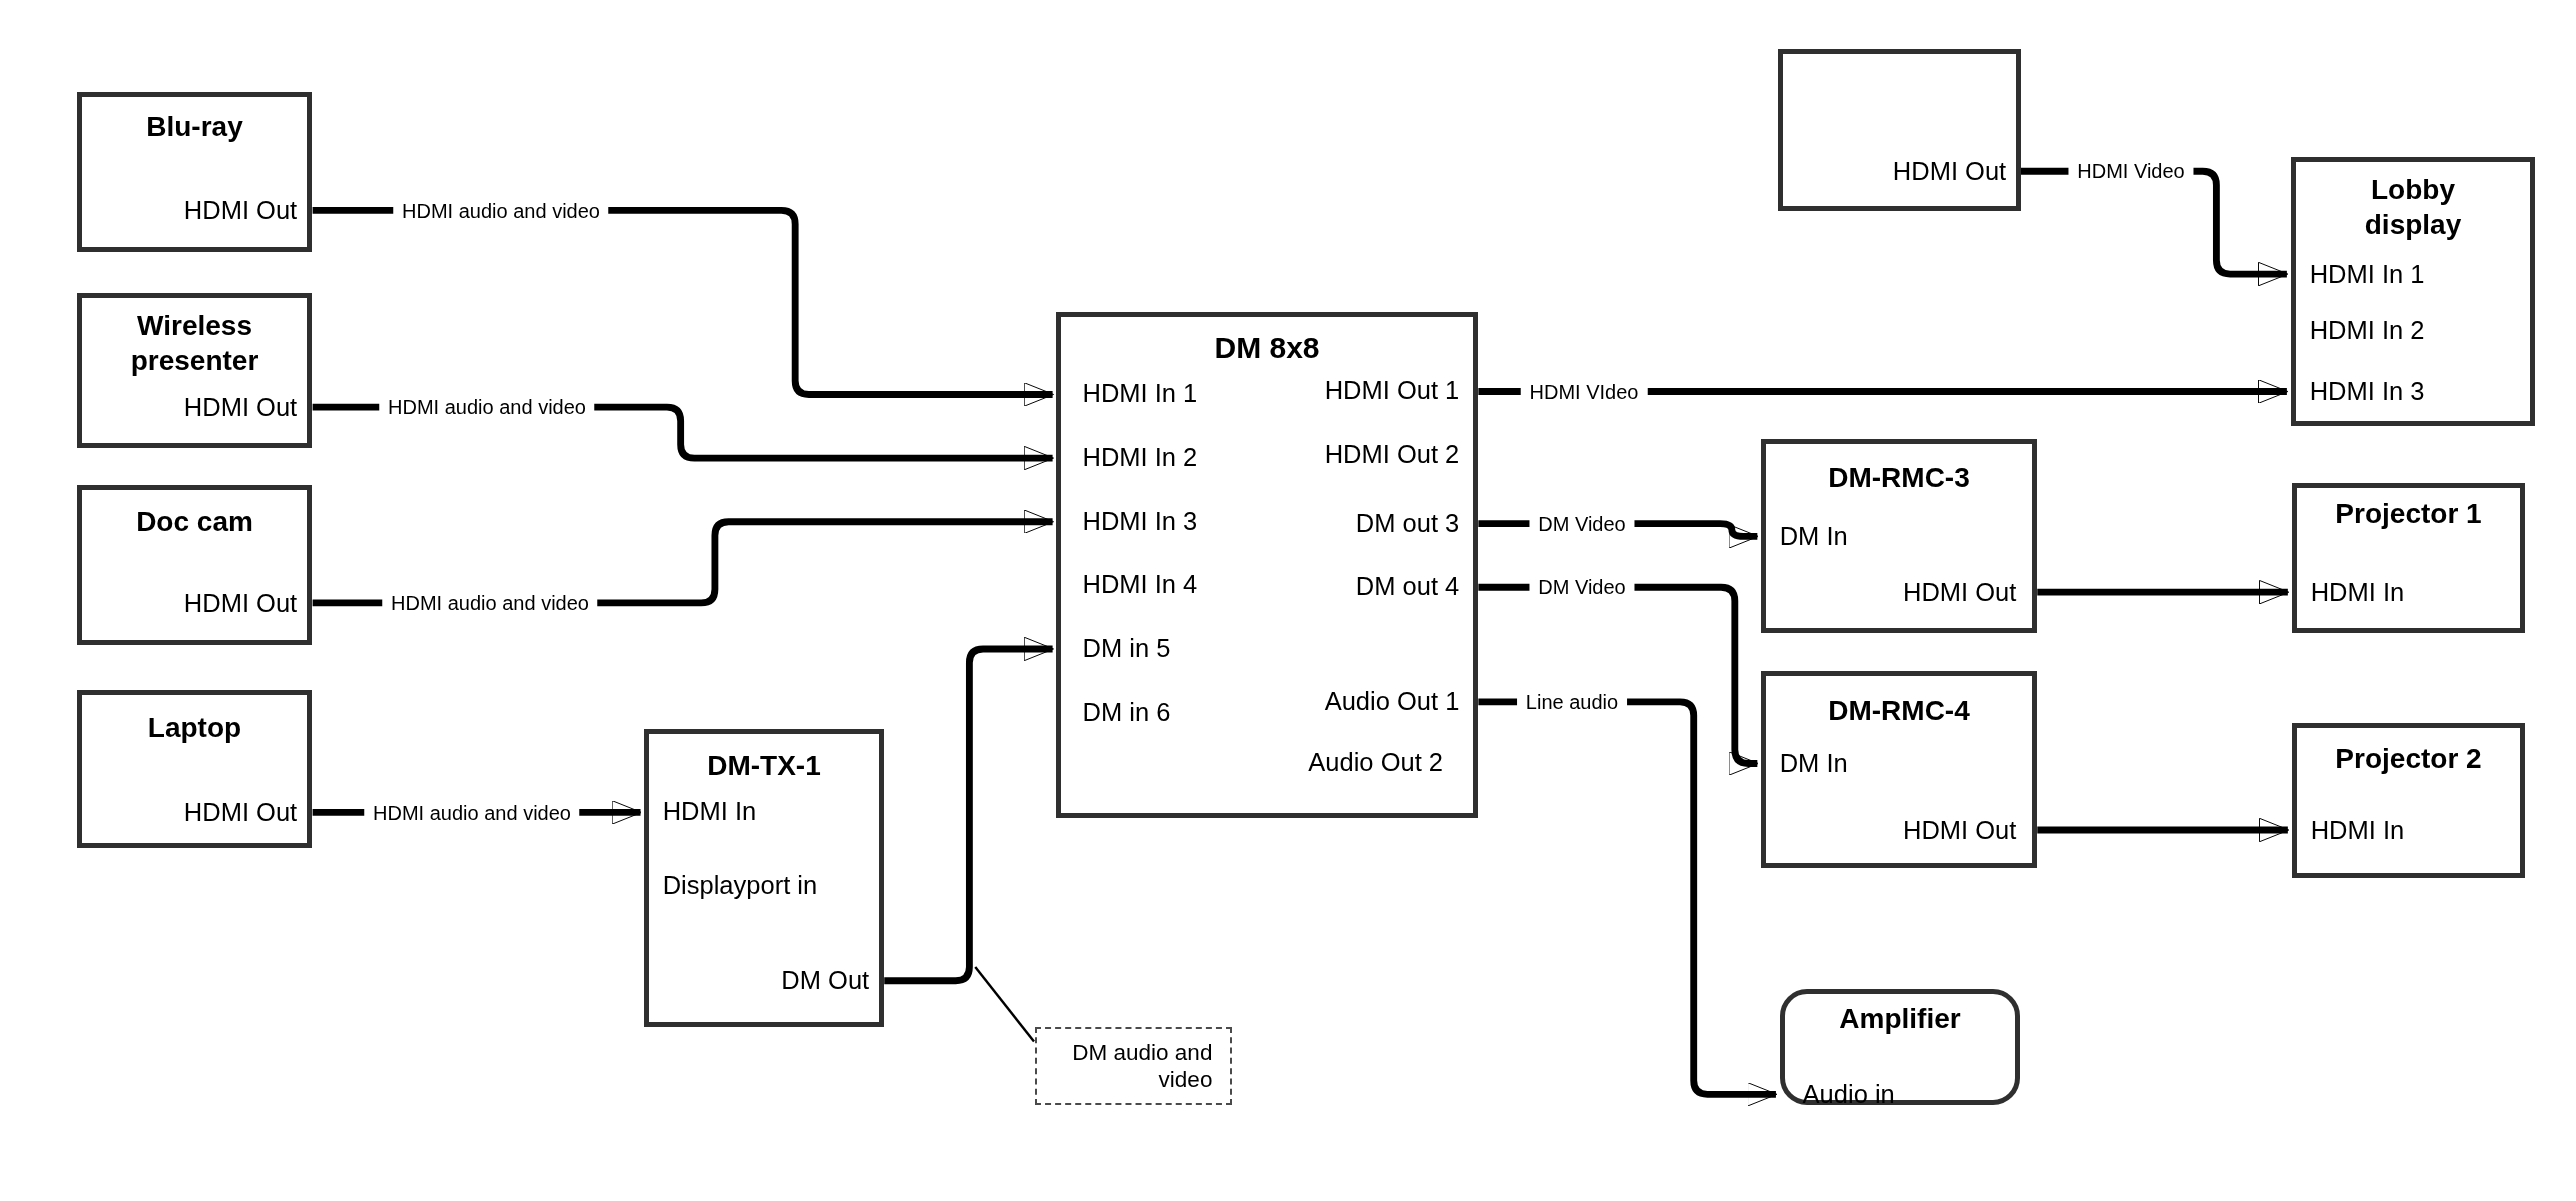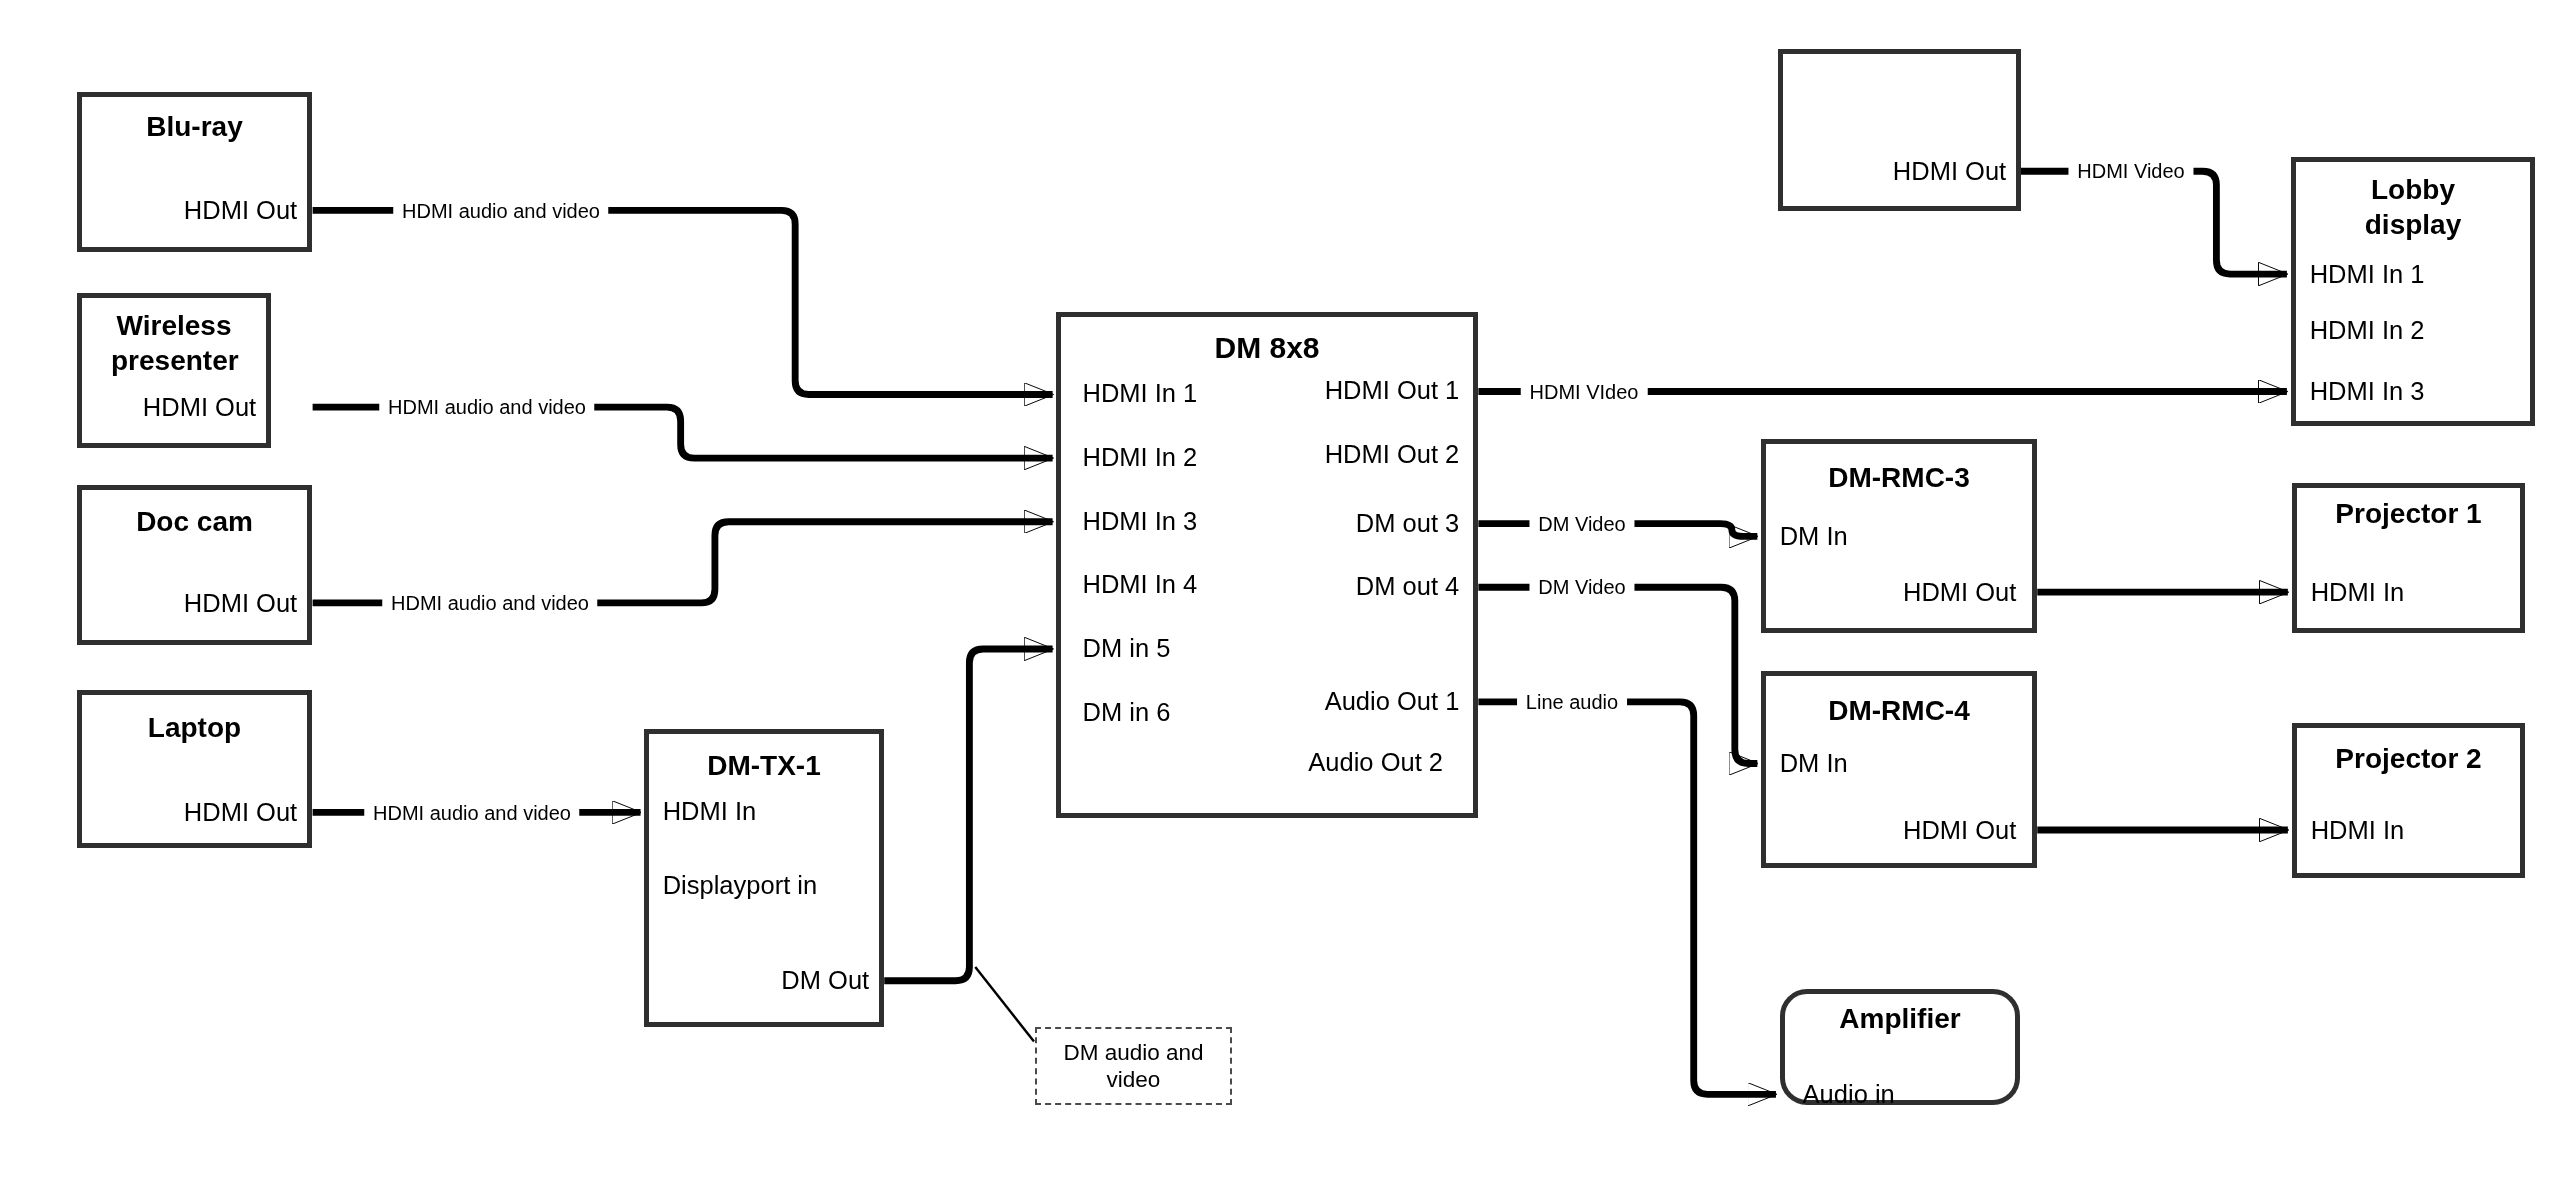--- a/index.html
+++ b/index.html
@@ -49,21 +49,21 @@
     position:absolute;
     transform:translate(-50%,-50%);
     background:var(--bg);
     padding:0 8.8px;
     font-size:20px;line-height:29px;
     white-space:nowrap;
     z-index:2;
   }
   .ann-text{
     font-size:22.5px;line-height:27.4px;
-    text-align:center;
+    text-align:right;
     padding:0 17.6px;
   }
 </style>
 </head>
 <body>
 
 <div id="canvas">
 
   <svg id="wires" viewBox="0 0 2631 1227">
     <defs>
@@ -84,21 +84,21 @@
     <path class="wire" d="M2081,605 H2337" marker-end="url(#arrow)"></path>
     <path class="wire" d="M2081,848 H2337" marker-end="url(#arrow)"></path>
     <path class="leader" d="M996,988 L1056,1064"></path>
   </svg>
 
   <div class="node" style="left:77px;top:92px;width:235px;height:160px;">
     <div class="t" style="top:11.7px;">Blu-ray</div>
     <div class="p r" style="top:113px;">HDMI Out</div>
   </div>
 
-  <div class="node" style="left:77px;top:293px;width:194px;height:155px;">
+  <div class="node" style="left:77px;top:293px;width:235px;height:155px;">
     <div class="t" style="top:9.8px;padding:0 29px;">Wireless presenter</div>
     <div class="p r" style="top:109px;">HDMI Out</div>
   </div>
 
   <div class="node" style="left:77px;top:485px;width:235px;height:160px;">
     <div class="t" style="top:13.7px;">Doc cam</div>
     <div class="p r" style="top:113px;">HDMI Out</div>
   </div>
 
   <div class="node" style="left:77px;top:690px;width:235px;height:158px;">

